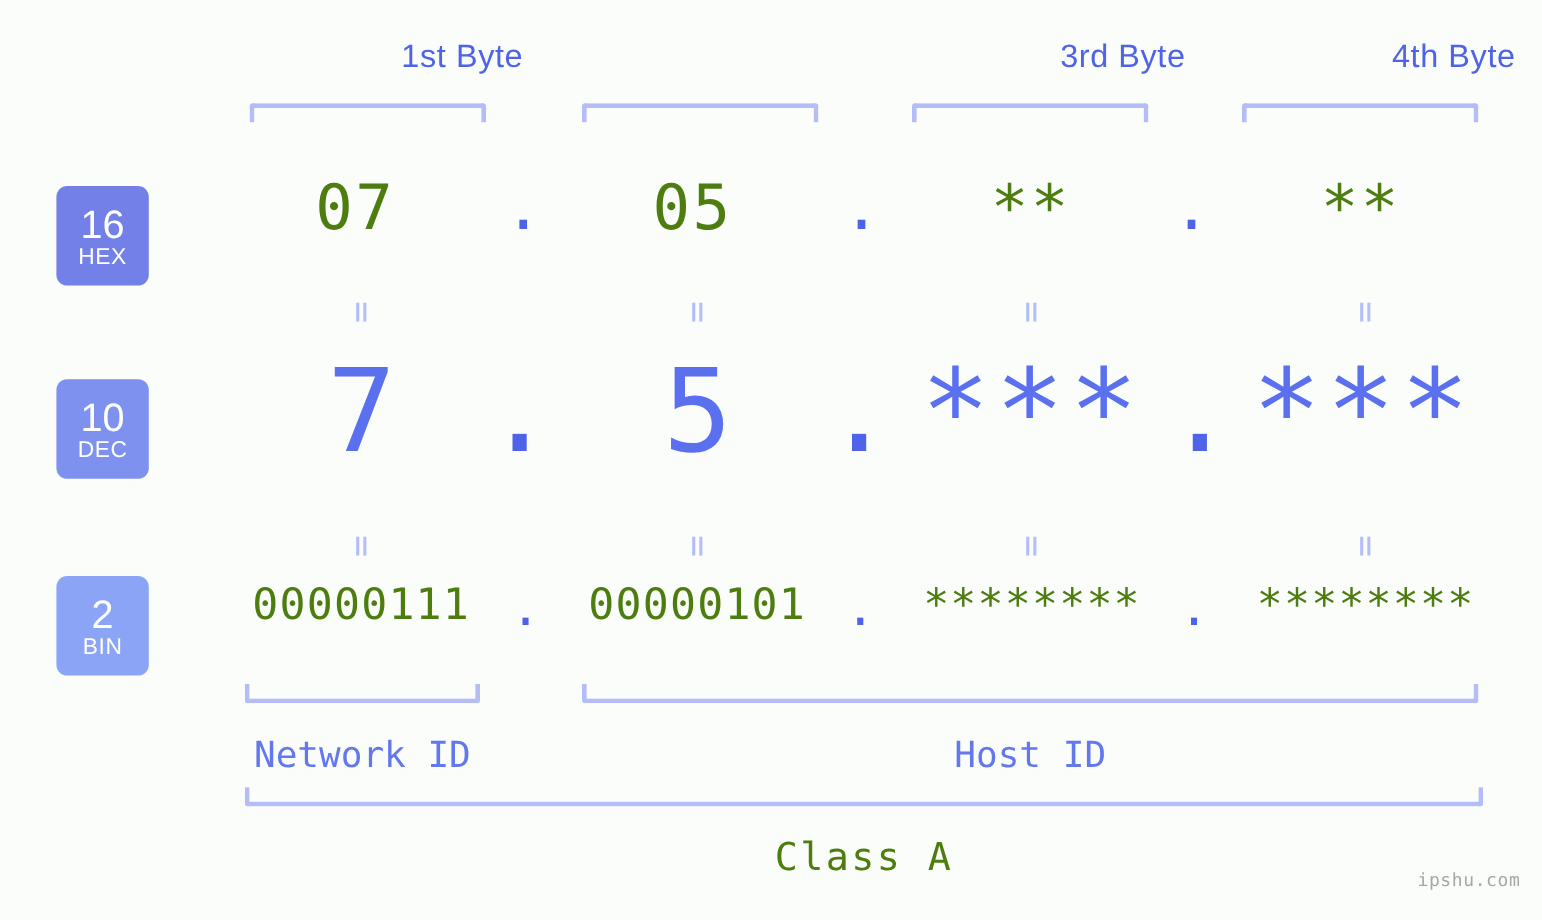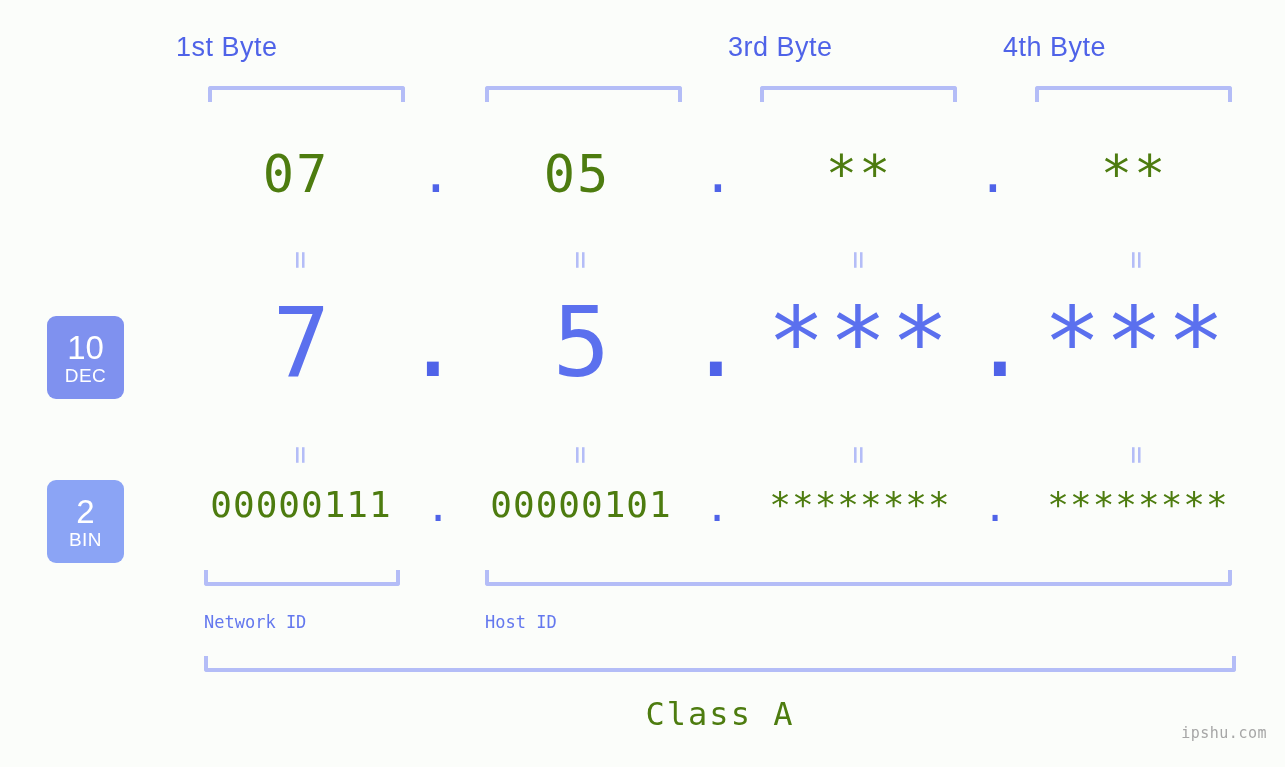--- a/index.html
+++ b/index.html
@@ -18,21 +18,21 @@
   .stage {
     position: absolute;
     inset: 0;
   }
 
   
   .byte-label {
     position: absolute;
     top: 32px;
     width: 260px;
-    text-align: left;
+    text-align: right;
     font-family: "Liberation Sans", sans-serif;
     font-size: 27px;
     color: #4f63e8;
     letter-spacing: 0.5px;
     white-space: nowrap;
   }
 
   
   .bracket-top {
     position: absolute;
@@ -150,24 +150,24 @@
     font-size: 30px;
     line-height: 1;
     transform: rotate(90deg);
     font-weight: 400;
   }
 
   
   .id-label {
     position: absolute;
     top: 612px;
-    text-align: left;
+    text-align: center;
     color: #6478ee;
     font-family: "DejaVu Sans Mono", monospace;
-    font-size: 17px;
+    font-size: 30px;
     white-space: nowrap;
   }
 
   
   .class-label {
     position: absolute;
     top: 695px;
     left: 204px;
     width: 1032px;
     text-align: center;
@@ -196,20 +196,24 @@
 
   <div class="byte-label" style="left:176px">1st Byte</div>
   <div class="byte-label" style="left:728px">3rd Byte</div>
   <div class="byte-label" style="left:1003px">4th Byte</div>
 
   <div class="bracket-top" style="left:208px;  top:86px; width:197px"></div>
   <div class="bracket-top" style="left:485px;  top:86px; width:197px"></div>
   <div class="bracket-top" style="left:760px;  top:86px; width:197px"></div>
   <div class="bracket-top" style="left:1035px; top:86px; width:197px"></div>
 
+  <div class="base-badge" style="top:155px; background:#7280e8">
+    <span class="num">16</span>
+    <span class="nm">HEX</span>
+  </div>
   <div class="base-badge" style="top:316px; background:#7f91ef">
     <span class="num">10</span>
     <span class="nm">DEC</span>
   </div>
   <div class="base-badge" style="top:480px; background:#8ba4f5">
     <span class="num">2</span>
     <span class="nm">BIN</span>
   </div>
 
   <div class="hex-row">

